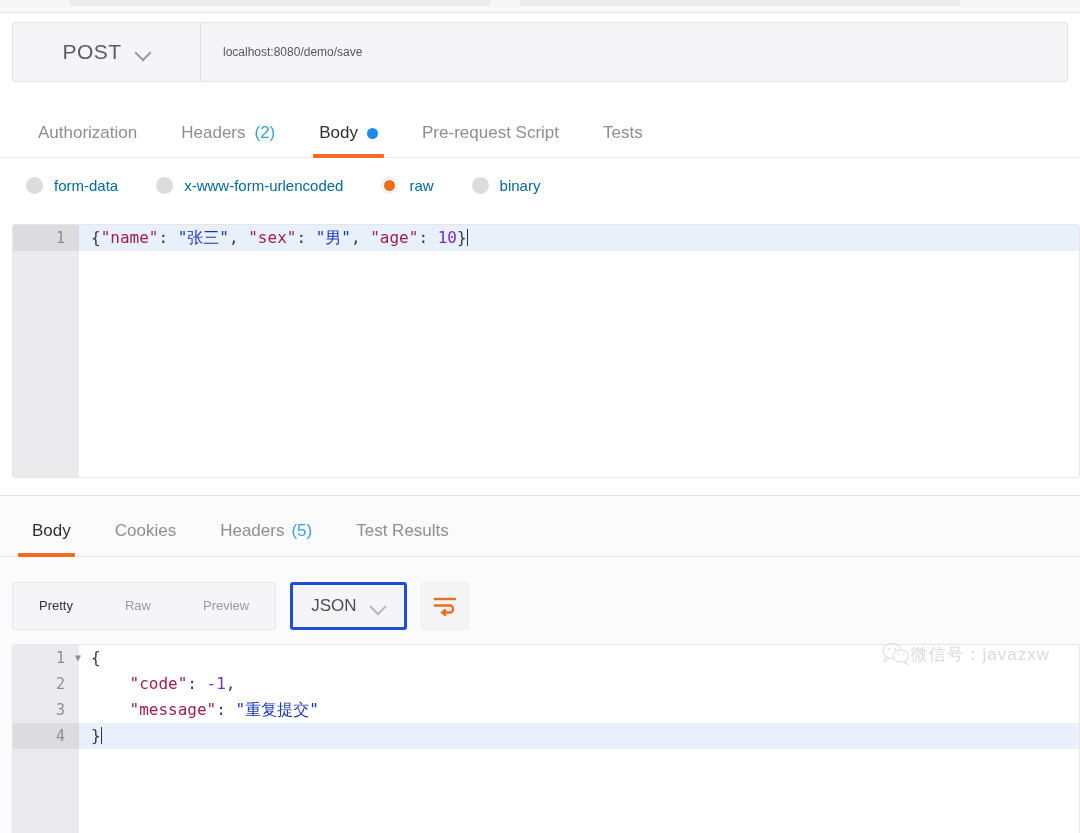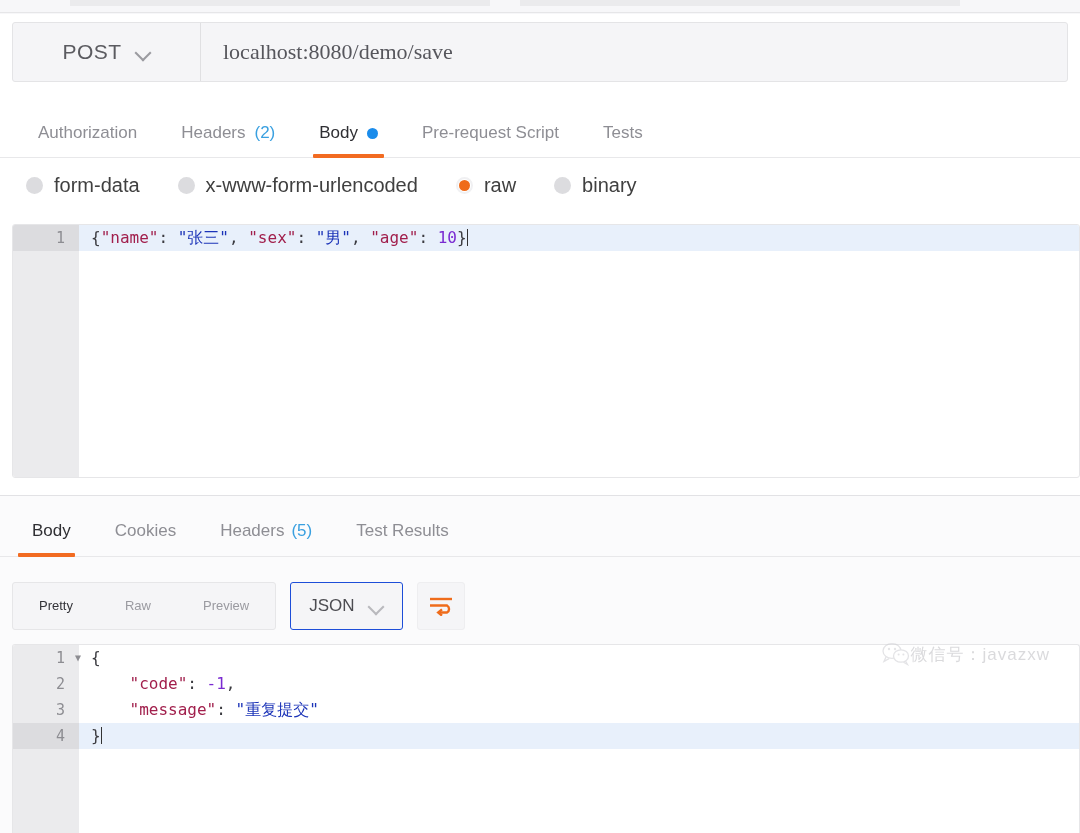--- a/index.html
+++ b/index.html
@@ -25,22 +25,22 @@
             background:#f5f5f7; border:1px solid #e4e4e6; border-radius:3px;
             display:flex; align-items:stretch; }
   .method { width:188px; display:flex; align-items:center; justify-content:center;
             gap:14px; border-right:1px solid #e0e0e2; cursor:pointer; }
   .method-label { font-size:21px; color:#5b5b60; letter-spacing:.5px; }
   .chev { width:15px; height:15px; position:relative; }
   .chev::after { content:""; position:absolute; left:1px; top:2px;
                  width:10px; height:10px; border-right:2px solid #9b9ba0;
                  border-bottom:2px solid #9b9ba0; transform:rotate(45deg); }
   .urlinput { flex:1; display:flex; align-items:center; padding-left:22px;
-              font-size:22px; color:#56565c; background:transparent; border:0;
-              font-family:Liberation Serif, serif; outline:none; }
+              font-size:12px; color:#56565c; background:transparent; border:0;
+              font-family:Liberation Sans, sans-serif; outline:none; }
 
   
   .reqtabs { position:absolute; left:0; top:108px; width:1080px; height:50px;
              border-bottom:1px solid #e8e8ea; display:flex; align-items:flex-start;
              padding-left:16px; }
   .rtab { position:relative; height:50px; display:flex; align-items:center;
           gap:9px; padding:0 22px; font-size:17px; color:#8e8e94; cursor:pointer; }
   .rtab.active { color:#2f2f33; }
   .rtab .bar { position:absolute; left:16px; right:16px; bottom:0; height:4px;
                background:#f26b21; border-radius:1px; display:none; }
@@ -53,21 +53,21 @@
   .bodytypes { position:absolute; left:0; top:150px; width:1080px; height:70px;
                display:flex; align-items:center; padding-left:26px; }
   .radio-opt { display:flex; align-items:center; gap:11px; cursor:pointer;
                margin-right:38px; }
   .radio { width:17px; height:17px; border-radius:50%; background:#dcdcdf;
            display:inline-block; position:relative; flex:none; }
   .radio.on { background:#fff; border:2px solid #f0f0f2; }
   .radio.on::after { content:""; position:absolute; left:50%; top:50%;
                      width:11px; height:11px; margin:-5.5px 0 0 -5.5px;
                      border-radius:50%; background:#ef6c1b; }
-  .radio-label { font-size:20px; color:#404040; }
+  .radio-label { font-size:15px; color:#0369a1; }
   .ctype { display:flex; align-items:center; gap:14px; margin-left:14px; cursor:pointer; }
   .ctype-label { font-size:17px; color:#e07a3f; }
   .chev-o { width:15px; height:15px; position:relative; }
   .chev-o::after { content:""; position:absolute; left:1px; top:2px;
                    width:10px; height:10px; border-right:2px solid #b9b9bd;
                    border-bottom:2px solid #b9b9bd; transform:rotate(45deg); }
 
   
   .editor { position:absolute; background:#fff; border:1px solid #e6e6e8;
             border-radius:3px; overflow:hidden; }
@@ -111,21 +111,21 @@
   .restab .count { color:#3aa0e0; }
 
   
   .restoolbar { position:absolute; left:12px; top:582px; height:48px;
                 display:flex; align-items:center; gap:14px; }
   .segment { display:flex; align-items:center; background:#f5f5f7;
              border:1px solid #e6e6e8; border-radius:3px; height:48px; }
   .seg { padding:0 26px; font-size:13px; color:#9a9aa0; line-height:46px; cursor:pointer; }
   .seg.active { color:#333338; }
   .fmt { display:flex; align-items:center; gap:14px; background:#f5f5f7;
-         border:1px solid #1d4ed8; border-radius:3px; height:48px;
+         border:3px solid #1d4ed8; border-radius:3px; height:48px;
          padding:0 18px; cursor:pointer; }
   .fmt-label { font-size:17px; color:#4c4c51; }
   .wrapbtn { width:48px; height:48px; background:#f5f5f7; border:1px solid #eeeef0;
              border-radius:3px; display:flex; align-items:center;
              justify-content:center; cursor:pointer; }
 
   
   .res-editor { left:12px; top:644px; width:1068px; height:189px;
                 border-bottom:0; border-radius:3px 3px 0 0; }
 

